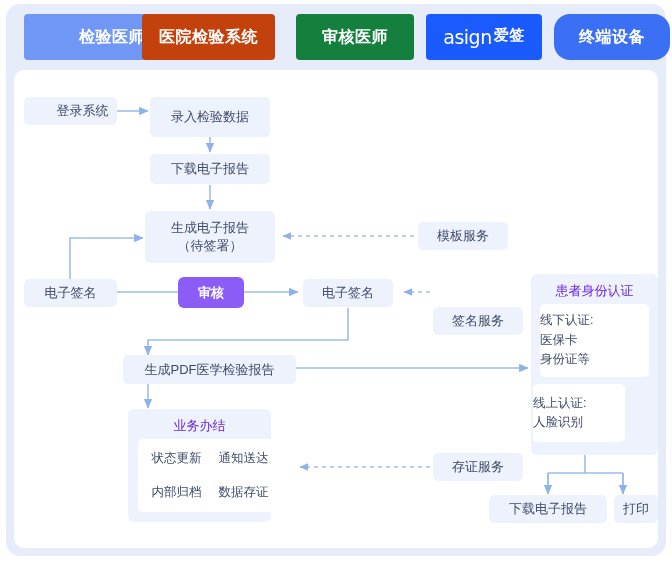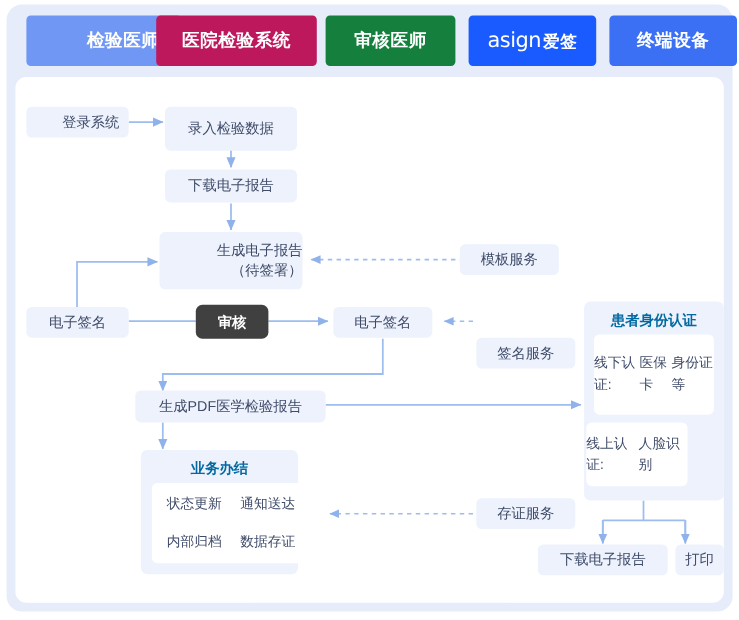--- a/index.html
+++ b/index.html
@@ -23,48 +23,48 @@
   }
 
   
   .tabs{position:absolute;left:18px;top:14px;width:644px;height:46px;}
   .tab{
     position:absolute;top:0;height:46px;border-radius:4px;
     display:flex;align-items:center;justify-content:center;
     color:#ffffff;font-size:16px;font-weight:bold;letter-spacing:.5px;
   }
   .tab.t0{left:6px;width:106px;background:#6f97f3;padding-left:35px;}
-  .tab.t1{left:124px;width:146px;background:#be185d;}
+  .tab.t1{left:124px;width:133px;background:#c2410c;}
   .tab.t2{left:278px;width:118px;background:#15803d;}
   .tab.t3{left:408px;width:116px;background:#1a5bff;}
-  .tab.t4{left:536px;width:116px;background:#3b70f5;}
-  .logo{display:flex;align-items:flex-end;gap:2px;}
+  .tab.t4{left:536px;width:116px;background:#3b70f5;border-radius:16px;}
+  .logo{display:flex;align-items:flex-start;gap:2px;}
   .logo .mark{font-size:19px;font-weight:normal;letter-spacing:-0.5px;font-family:"DejaVu Sans",sans-serif;}
   .logo .cn{font-size:15px;font-weight:bold;}
 
   
   .node{
     position:absolute;background:#edf2fd;border-radius:5px;
     color:#3f4b69;font-size:13px;
     display:flex;align-items:center;justify-content:center;
     text-align:center;line-height:1.35;box-sizing:border-box;
   }
-  .node.accent{background:#404040;color:#ffffff;font-weight:bold;border-radius:6px;}
+  .node.accent{background:#8b5cf6;color:#ffffff;font-weight:bold;border-radius:6px;}
 
   
   .panel{
     position:absolute;background:#edf2fd;border-radius:6px;box-sizing:border-box;
   }
   .panel-title{
     position:absolute;left:0;right:0;top:8px;text-align:center;
-    color:#0369a1;font-size:13px;font-weight:bold;
+    color:#6d28d9;font-size:13px;font-weight:normal;
   }
   .subcard{
     position:absolute;background:#ffffff;border-radius:5px;box-sizing:border-box;
-    display:flex;flex-direction:row;align-items:center;justify-content:center;
+    display:flex;flex-direction:column;align-items:flex-start;justify-content:center;
     color:#3f4b69;font-size:12.5px;line-height:1.55;
   }
   .grid2{
     display:grid;grid-template-columns:1fr 1fr;
     row-gap:14px;column-gap:10px;
     width:100%;padding:0 10px;box-sizing:border-box;
   }
   .grid2 span{text-align:center;color:#3f4b69;font-size:12.5px;}
 
   svg.wires{position:absolute;left:0;top:0;width:672px;height:564px;pointer-events:none;}
@@ -140,21 +140,21 @@
       <line x1="430" y1="467" x2="300" y2="467" marker-end="url(#ahd)"></line>
     </g>
   </svg>
 
   <div class="node" style="left:24px;top:97px;width:93px;height:28px;padding-left:24px;">登录系统</div>
 
   <div class="node" style="left:150px;top:97px;width:120px;height:40px;">录入检验数据</div>
 
   <div class="node" style="left:150px;top:154px;width:120px;height:30px;">下载电子报告</div>
 
-  <div class="node" style="left:145px;top:211px;width:130px;height:52px;flex-direction:column;align-items:flex-end;">
+  <div class="node" style="left:145px;top:211px;width:130px;height:52px;flex-direction:column;">
     <span>生成电子报告</span>
     <span>（待签署）</span>
   </div>
 
   <div class="node" style="left:24px;top:279px;width:93px;height:28px;">电子签名</div>
 
   <div class="node accent" style="left:178px;top:277px;width:66px;height:31px;">审核</div>
 
   <div class="node" style="left:303px;top:279px;width:90px;height:28px;">电子签名</div>
 

